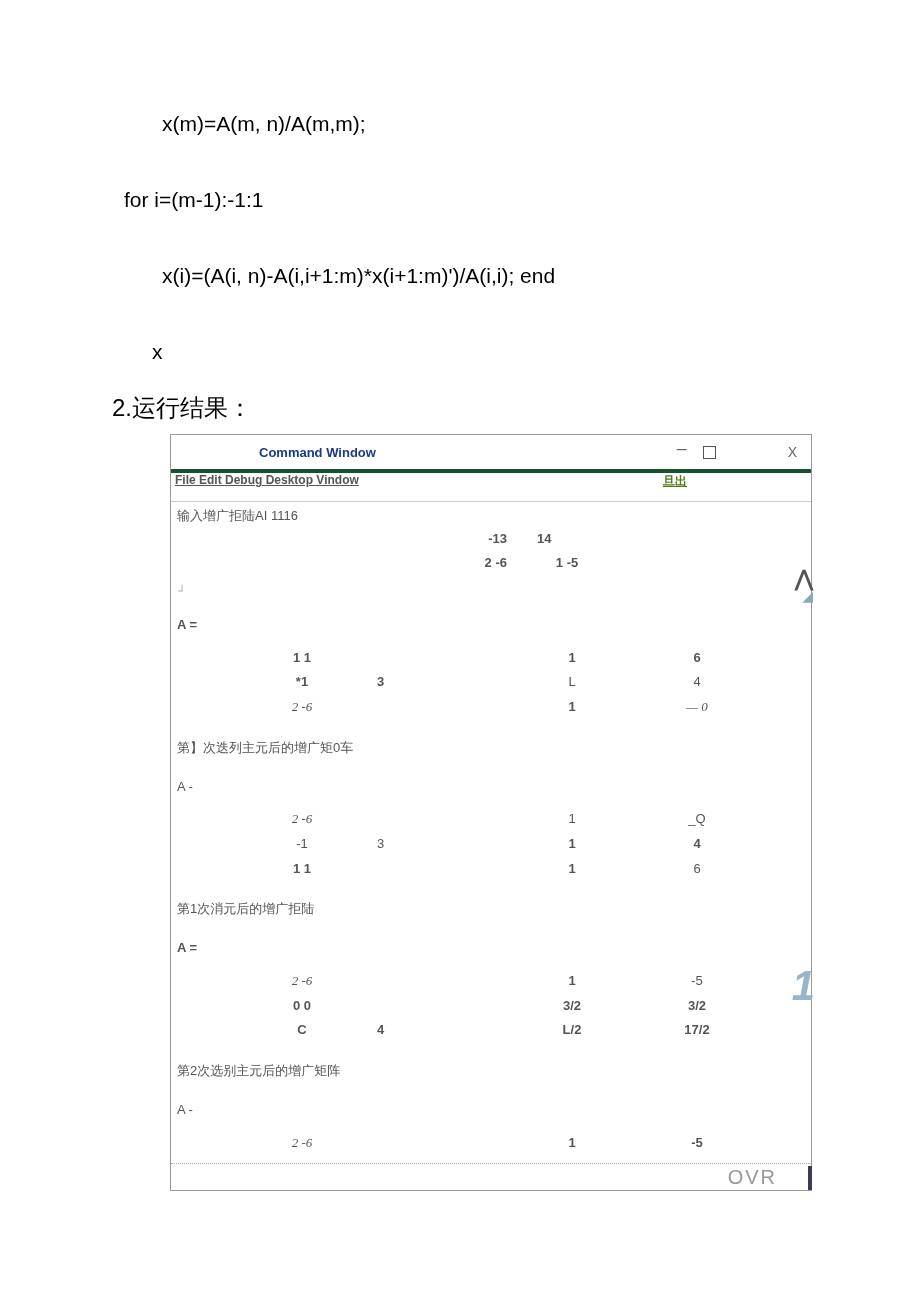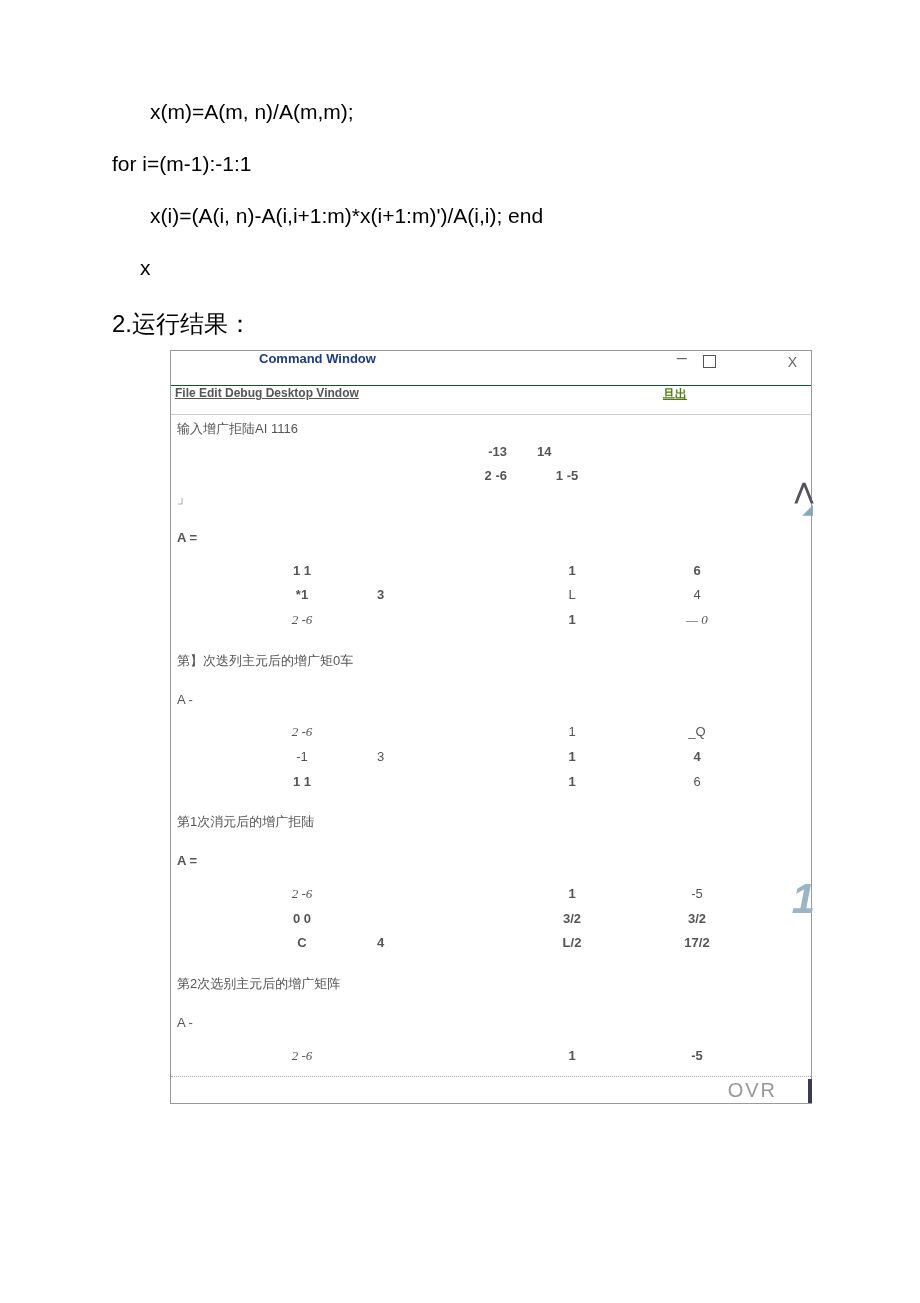--- a/index.html
+++ b/index.html
@@ -8,21 +8,21 @@
     background: #fff;
     font-family: Arial, "Microsoft YaHei", sans-serif;
     color: #000;
     width: 920px;
   }
   .page {
     padding: 100px 60px 60px 60px;
   }
   .code-line {
     font-size: 21px;
-    margin: 0;
+    margin: 12px;
     padding: 0;
   }
   .indent1 { padding-left: 52px; }
   .indent2 { padding-left: 90px; }
   .section-title {
     font-size: 24px;
     margin-top: 28px;
     margin-bottom: 10px;
     padding-left: 52px;
   }
@@ -30,23 +30,23 @@
 
   .window {
     margin-left: 110px;
     width: 640px;
     border: 1px solid #999;
     font-family: Arial, sans-serif;
     position: relative;
   }
   .titlebar {
     display: flex;
-    align-items: flex-start;
+    align-items: center;
     height: 34px;
-    border-bottom: 1px solid #14532d;
+    border-bottom: 4px solid #14532d;
     font-size: 13px;
     gap: 44px;
   }
   .titlebar .title {
     flex: 1;
     text-align: left;
     padding-left: 88px;
     font-weight: bold;
     color: #1a3a8a;
   }

